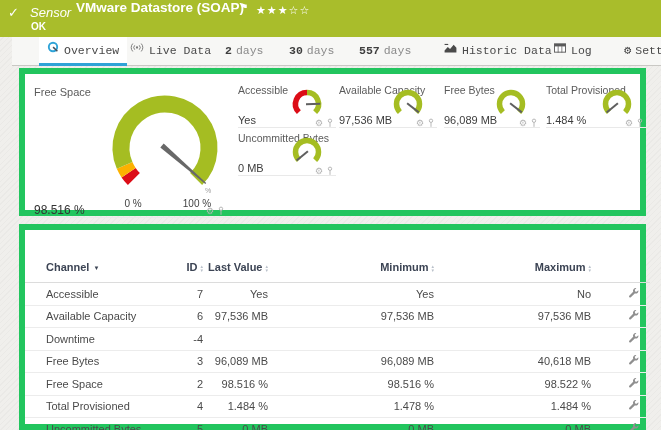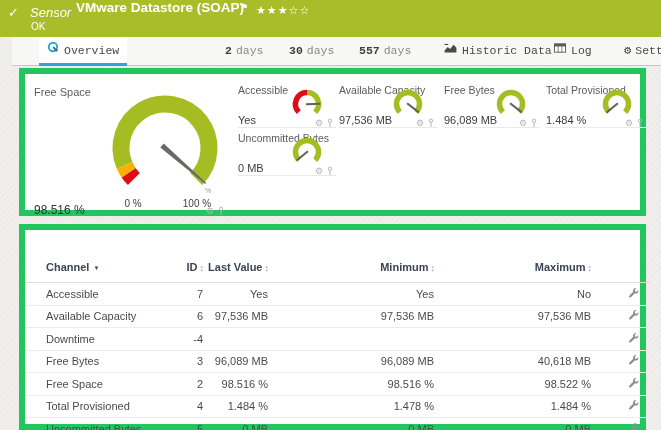--- a/index.html
+++ b/index.html
@@ -9,21 +9,21 @@
     background:#f0efec;
     background-image:repeating-linear-gradient(135deg, rgba(0,0,0,0.022) 0 1px, transparent 1px 4px);
   }
   
   .topbar{position:absolute;left:0;top:0;width:661px;height:37px;background:#a9bd2b;color:#fff;}
   .topbar .check{position:absolute;left:8px;top:5px;font-size:13px;font-weight:bold;}
   .topbar .kicker{position:absolute;left:30px;top:5px;font-style:italic;font-size:13px;text-align:center;}
   .topbar .title{position:absolute;left:76px;top:0;font-size:13.5px;font-weight:bold;white-space:nowrap;}
   .topbar .flag{position:absolute;left:240px;top:2px;font-size:9px;}
   .topbar .stars{position:absolute;left:256px;top:4px;font-size:11px;letter-spacing:1px;white-space:nowrap;}
-  .topbar .status{position:absolute;left:31px;top:21px;font-size:10px;font-weight:normal;}
+  .topbar .status{position:absolute;left:31px;top:21px;font-size:10px;font-weight:bold;}
   
   .tabbar{position:absolute;left:12px;top:37px;width:661px;height:28px;background:#f7f7f5;border-bottom:1px solid #c9c8c4;font-family:Liberation Mono, monospace;}
   .tab{position:absolute;top:0;height:28px;line-height:28px;font-size:11.5px;color:#4a4a4a;cursor:pointer;white-space:nowrap;}
   .tab .ticon{display:inline-block;vertical-align:middle;margin-right:5px;margin-top:-2px;}
   .tab.active{background:#fff;}
   .tab.active .bluebar{position:absolute;left:0;right:0;bottom:-1px;height:3px;background:#2fa3d7;}
   .tab .num{font-weight:bold;color:#3f3f3f;margin-right:4px;}
   .tab .word{color:#8a8a8a;}
   .gear-glyph{color:#3f3f3f;font-size:12px;vertical-align:middle;margin-right:4px;}
   
@@ -74,20 +74,33 @@
 
 <div class="tabbar">
   <div class="tab active" style="left:27px;width:88px;padding-left:8px;box-sizing:border-box;">
     <span class="ticon">
       <svg width="12" height="12" viewBox="0 0 12 12">
           <circle cx="6" cy="6" r="4.2" fill="none" stroke="#2fa3d7" stroke-width="1.9"></circle>
           <path d="M6.1 6.1 L10.4 10.2" stroke="#44505c" stroke-width="1.5"></path>
         </svg>
     </span><span>Overview</span>
     <span class="bluebar"></span>
+  </div>
+  <div class="tab" style="left:118px;">
+    <span class="ticon">
+      <svg width="14" height="11" viewBox="0 0 16 12">
+          <g stroke="#7a7a7a" fill="none" stroke-width="1.1">
+            <path d="M3.2 1.5a6.5 6.5 0 0 0 0 9"></path>
+            <path d="M12.8 1.5a6.5 6.5 0 0 1 0 9"></path>
+            <path d="M5.4 3.5a3.6 3.6 0 0 0 0 5"></path>
+            <path d="M10.6 3.5a3.6 3.6 0 0 1 0 5"></path>
+          </g>
+          <circle cx="8" cy="6" r="1.3" fill="#7a7a7a"></circle>
+        </svg>
+    </span><span>Live Data</span>
   </div>
   <div class="tab" style="left:213px;">
     <span class="num">2</span><span class="word">days</span>
   </div>
   <div class="tab" style="left:277px;">
     <span class="num">30</span><span class="word">days</span>
   </div>
   <div class="tab" style="left:347px;">
     <span class="num">557</span><span class="word">days</span>
   </div>

